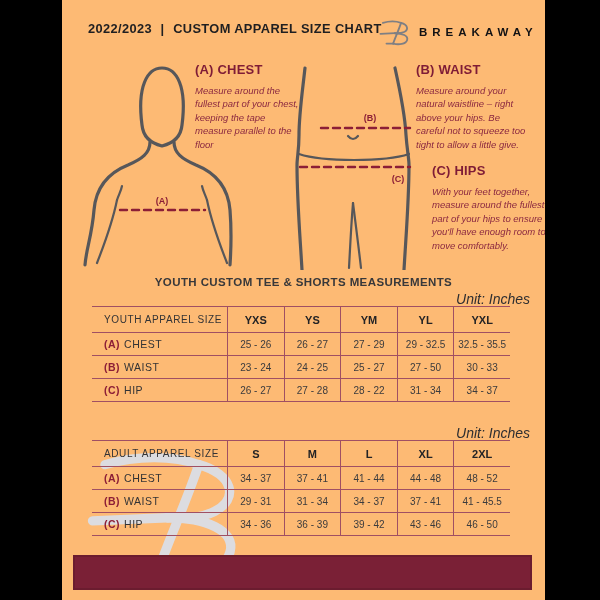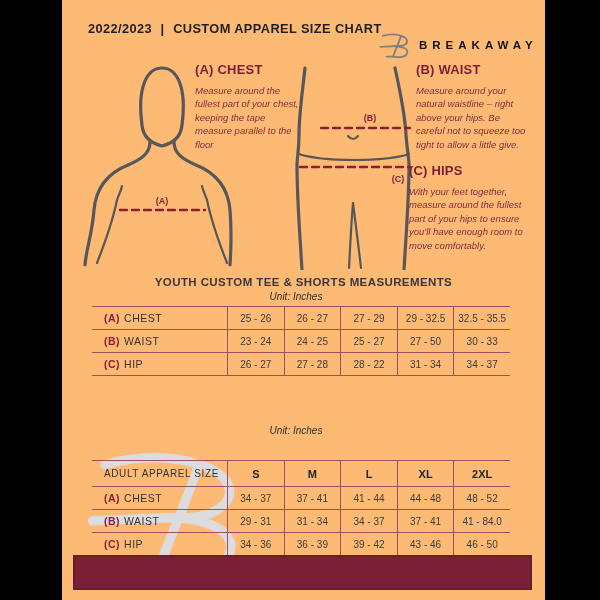--- a/index.html
+++ b/index.html
@@ -3,40 +3,40 @@
 <meta charset="utf-8">
 <style>
   html,body{margin:0;padding:0;background:#fff;font-family:"Liberation Sans",sans-serif;}
   .canvas{position:relative;width:600px;height:600px;background:#000;overflow:hidden;}
   .content{position:absolute;left:62px;top:0;width:483px;height:600px;background:#fdba74;overflow:hidden;}
 
   
   .hdr-title{position:absolute;left:26px;top:21px;font-weight:bold;font-size:13.5px;
     letter-spacing:.4px;color:#1f1f21;white-space:nowrap;transform:scaleX(.95);transform-origin:left top;}
   .hdr-title .sep{margin:0 9px;font-weight:bold;color:#1f1f21;}
-  .brand{position:absolute;left:316px;top:28px;display:flex;align-items:center;}
+  .brand{position:absolute;left:316px;top:15px;display:flex;align-items:center;}
   .brand svg{width:34px;height:34px;color:#7f7f83;}
   .brand-name{margin-left:7px;font-weight:bold;font-size:11.5px;letter-spacing:5px;color:#121214;white-space:nowrap;}
 
   
   .fig{position:absolute;}
   .fig path,.fig line{fill:none;stroke:#57575a;stroke-linecap:round;stroke-linejoin:round;}
   .fig .outline{stroke-width:3.2px;}
   .fig .thin{stroke-width:2.2px;}
   .fig .dash{stroke:#8c1e36;stroke-width:2.4px;stroke-dasharray:7 5;}
   .fig-label{font-family:"Liberation Sans",sans-serif;font-weight:bold;font-size:9px;fill:#8c1e36;}
   .guide-block{position:absolute;}
   .guide-head{font-weight:bold;font-size:13px;color:#7f1c36;letter-spacing:.2px;margin:0 0 7px 0;}
   .guide-desc{font-style:italic;font-size:9.5px;line-height:1.42;color:#8b2840;margin:0;}
 
   
   .tbl-title{position:absolute;left:0;width:483px;text-align:center;font-weight:bold;
     font-size:11.5px;letter-spacing:.4px;color:#38383a;}
-  .tbl-unit{position:absolute;left:0;width:468px;text-align:center;font-style:italic;
-    font-size:10px;color:#2f2f31;}
+  .tbl-unit{position:absolute;left:0;width:468px;text-align:right;font-style:italic;
+    font-size:14px;color:#2f2f31;}
   .size-table{position:absolute;left:30px;width:418px;z-index:1;}
   .tr{display:grid;grid-template-columns:135px repeat(5,1fr);border-top:1px solid #a04f63;}
   .tr.last{border-bottom:1px solid #a04f63;}
   .td{display:flex;align-items:center;justify-content:center;height:22px;
     font-size:10px;color:#3b3b3d;}
   .th-row .td{height:25px;}
   .td.label-col{justify-content:flex-start;padding-left:12px;letter-spacing:.5px;color:#333335;}
   .td:not(.label-col){border-left:1px solid #a04f63;}
   .th-row .td:not(.label-col){font-weight:bold;font-size:11px;color:#232325;}
   .th-row .label-col{font-size:10px;letter-spacing:.6px;}
@@ -106,28 +106,36 @@
     </svg>
 
     <div class="guide-block" style="left:133px;top:62px;width:106px">
       <p class="guide-head"><span class="gk">(A)</span> <span>CHEST</span></p>
       <p class="guide-desc">Measure around the fullest part of your chest, keeping the tape measure parallel to the floor</p>
     </div>
     <div class="guide-block" style="left:354px;top:62px;width:115px">
       <p class="guide-head"><span class="gk">(B)</span> <span>WAIST</span></p>
       <p class="guide-desc">Measure around your natural waistline – right above your hips. Be careful not to squeeze too tight to allow a little give.</p>
     </div>
-    <div class="guide-block" style="left:347px;top:163px;width:115px">
+    <div class="guide-block" style="left:370px;top:163px;width:115px">
       <p class="guide-head"><span class="gk">(C)</span> <span>HIPS</span></p>
       <p class="guide-desc">With your feet together, measure around the fullest part of your hips to ensure you'll have enough room to move comfortably.</p>
     </div>
 
     <div class="tbl-title" style="top:276px">YOUTH CUSTOM TEE &amp; SHORTS MEASUREMENTS</div>
     <div class="tbl-unit" style="top:291px">Unit: Inches</div>
     <div class="size-table" style="top:306px">
+      <div class="tr th-row">
+        <div class="td label-col">YOUTH APPAREL SIZE</div>
+        <div class="td">YXS</div>
+        <div class="td">YS</div>
+        <div class="td">YM</div>
+        <div class="td">YL</div>
+        <div class="td">YXL</div>
+      </div>
       <div class="tr">
         <div class="td label-col">
             <span class="key">(A)</span>
             <span class="row-label">CHEST</span>
           </div>
         <div class="td">25 - 26</div>
         <div class="td">26 - 27</div>
         <div class="td">27 - 29</div>
         <div class="td">29 - 32.5</div>
         <div class="td">32.5 - 35.5</div>
@@ -150,21 +158,21 @@
           </div>
         <div class="td">26 - 27</div>
         <div class="td">27 - 28</div>
         <div class="td">28 - 22</div>
         <div class="td">31 - 34</div>
         <div class="td">34 - 37</div>
       </div>
     </div>
 
     <div class="tbl-unit" style="top:425px">Unit: Inches</div>
-    <div class="size-table" style="top:460px">
+    <div class="size-table" style="top:440px">
       <div class="tr th-row">
         <div class="td label-col">ADULT APPAREL SIZE</div>
         <div class="td">S</div>
         <div class="td">M</div>
         <div class="td">L</div>
         <div class="td">XL</div>
         <div class="td">2XL</div>
       </div>
       <div class="tr">
         <div class="td label-col">
@@ -179,21 +187,21 @@
       </div>
       <div class="tr">
         <div class="td label-col">
             <span class="key">(B)</span>
             <span class="row-label">WAIST</span>
           </div>
         <div class="td">29 - 31</div>
         <div class="td">31 - 34</div>
         <div class="td">34 - 37</div>
         <div class="td">37 - 41</div>
-        <div class="td">41 - 84.0</div>
+        <div class="td">41 - 45.5</div>
       </div>
       <div class="tr last">
         <div class="td label-col">
             <span class="key">(C)</span>
             <span class="row-label">HIP</span>
           </div>
         <div class="td">34 - 36</div>
         <div class="td">36 - 39</div>
         <div class="td">39 - 42</div>
         <div class="td">43 - 46</div>

